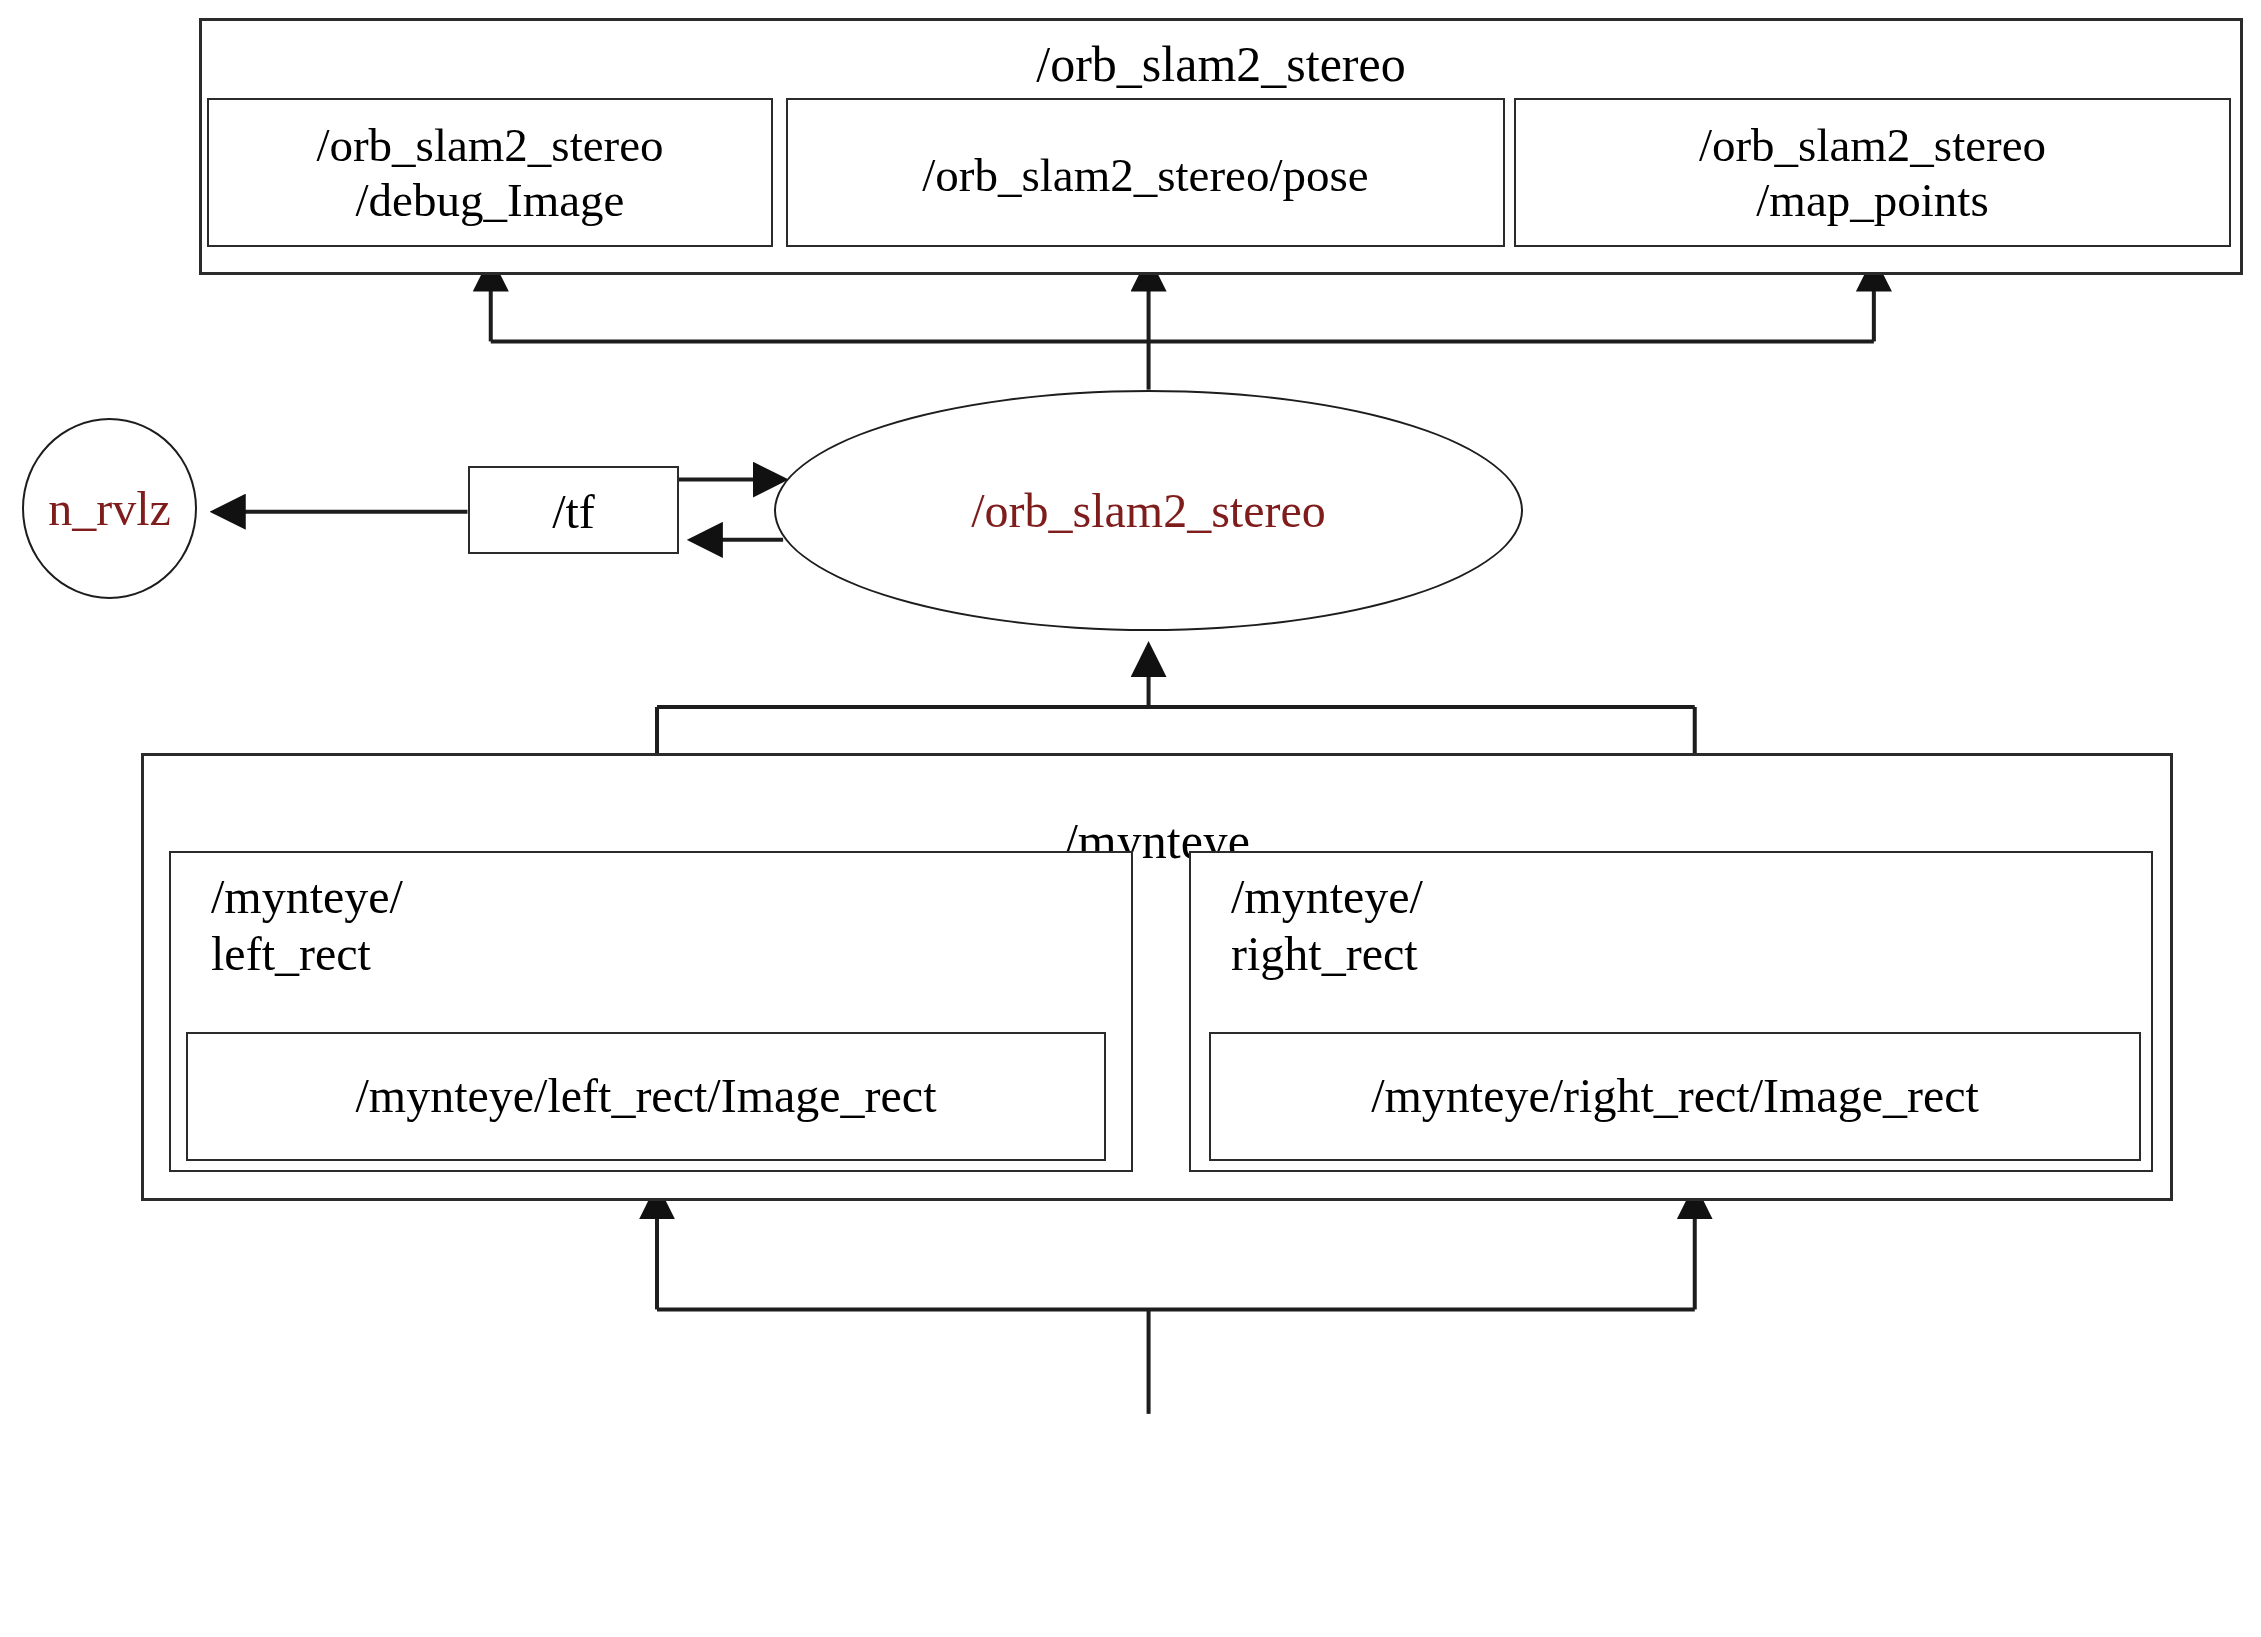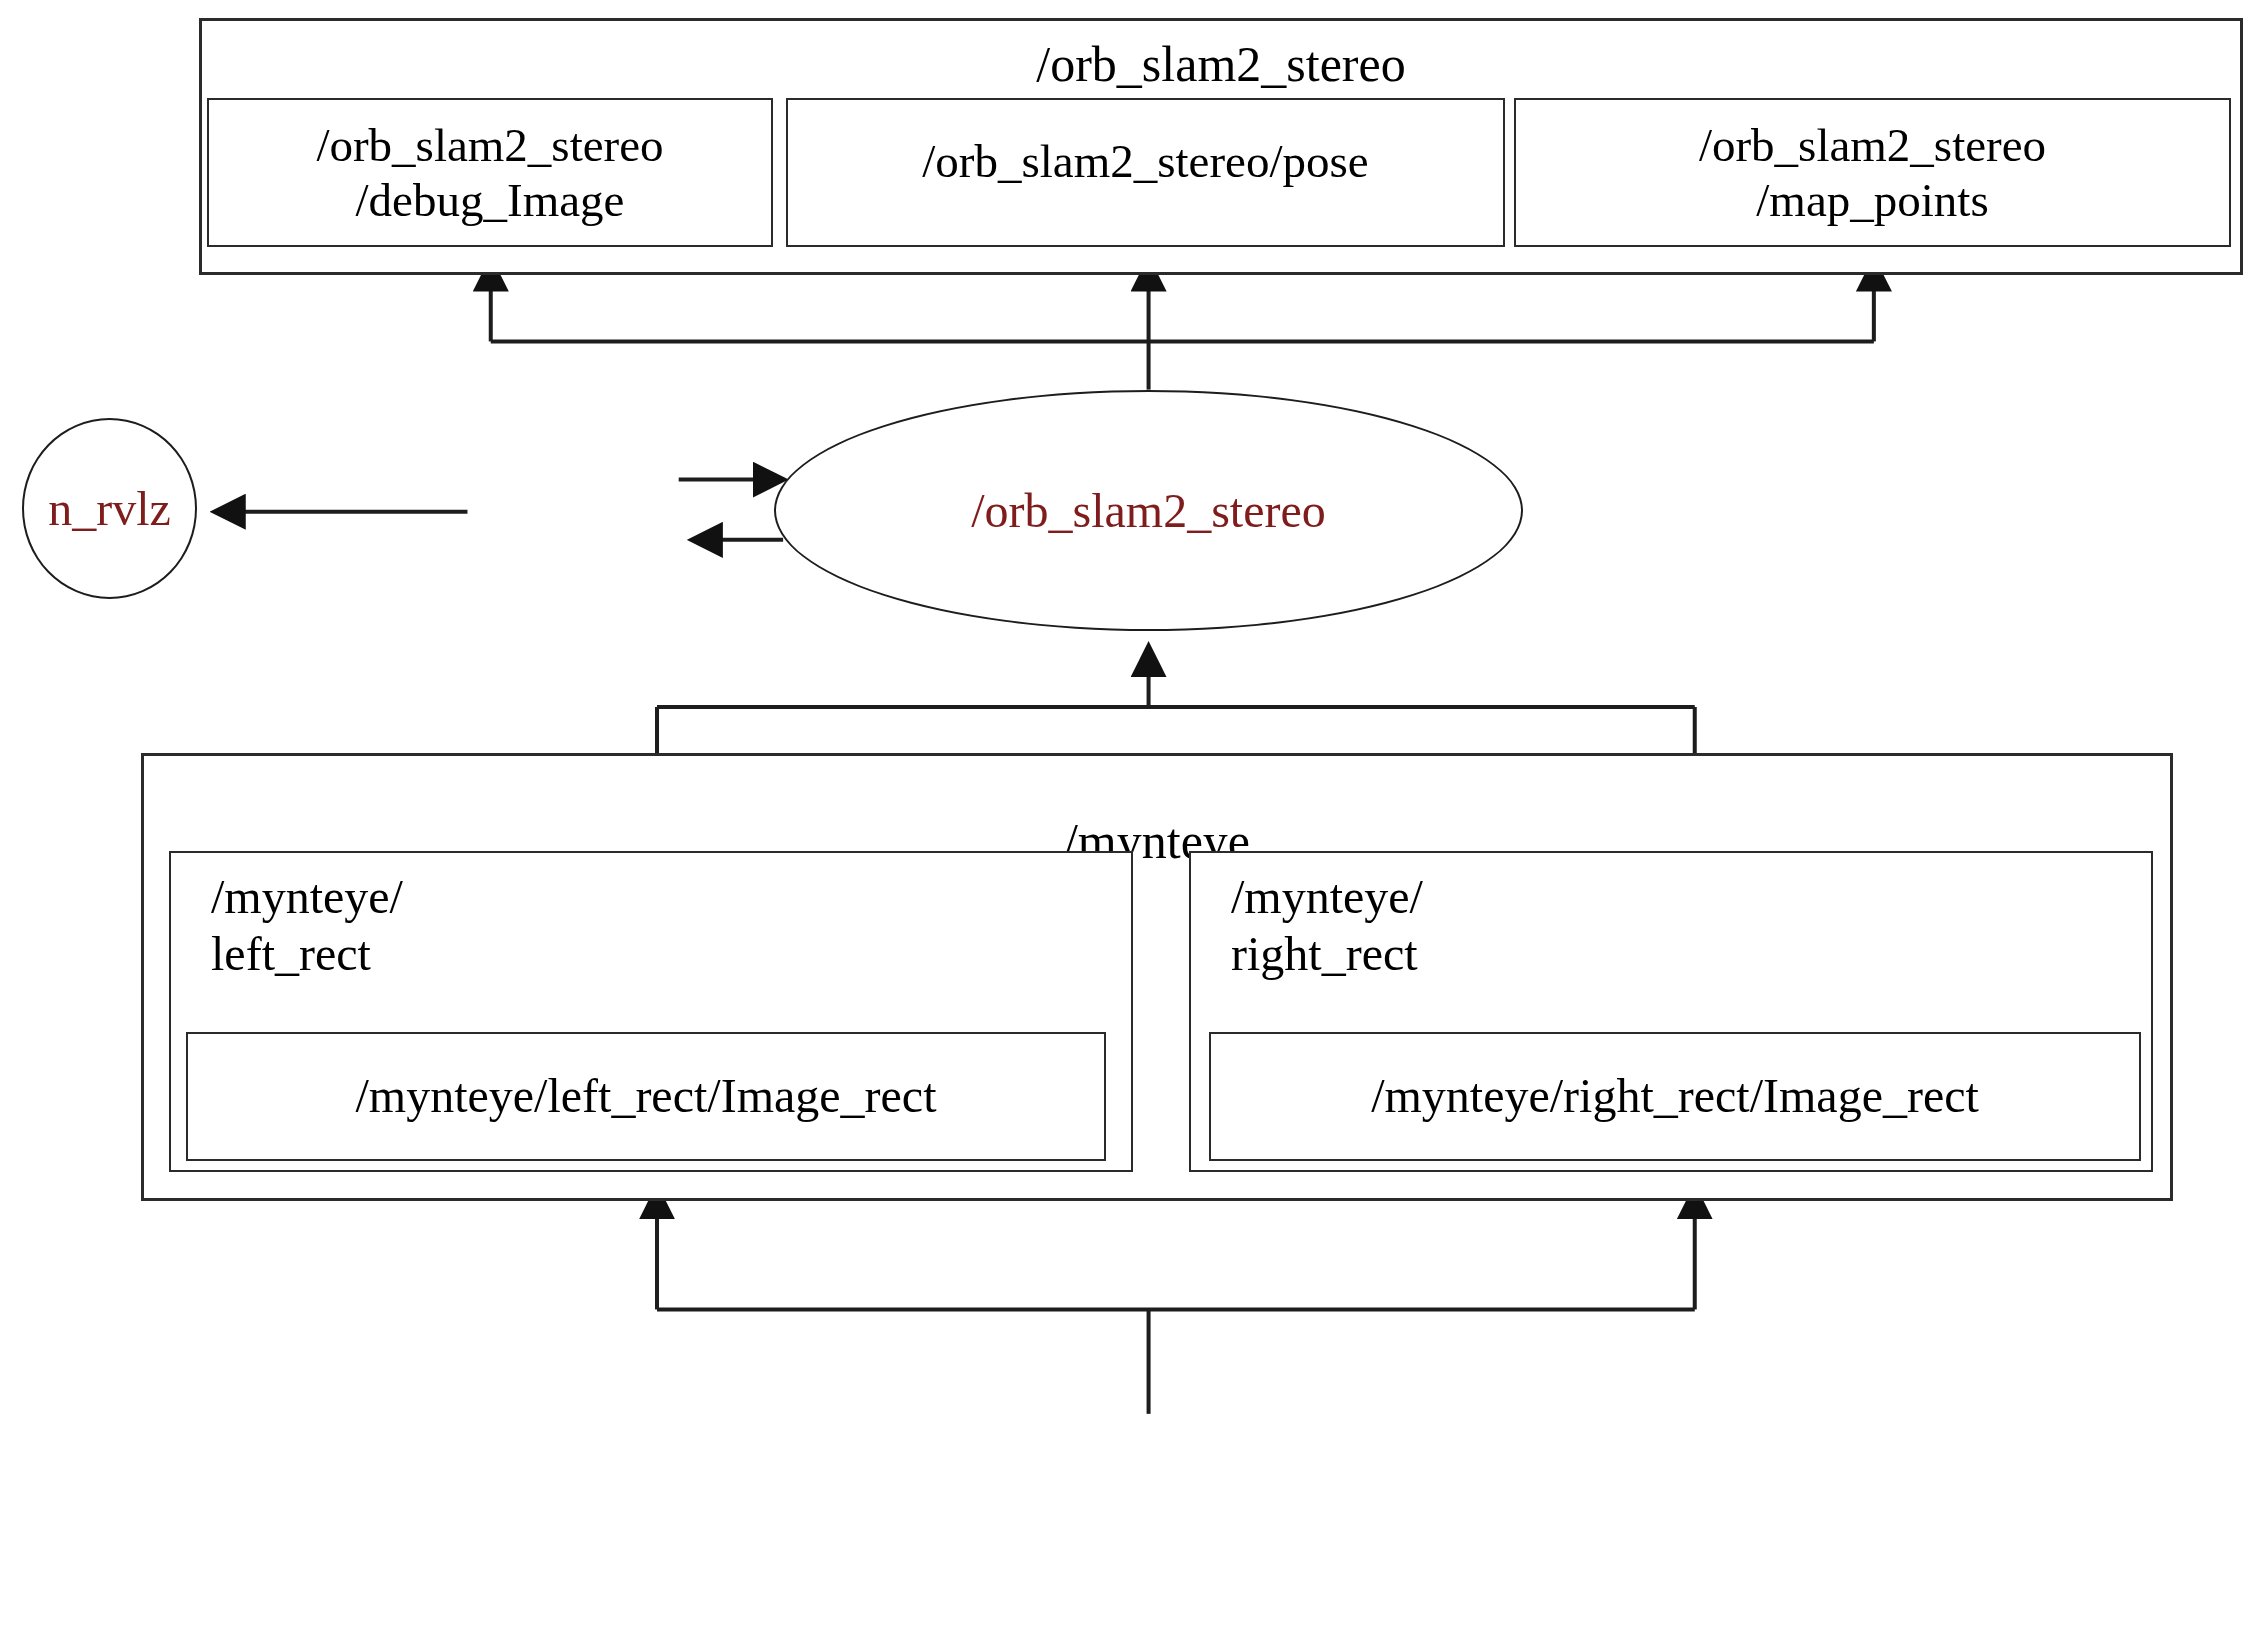--- a/index.html
+++ b/index.html
@@ -109,30 +109,33 @@
   <div class="box outer" style="left:199px; top:17.7px; width:2044px; height:257px;">
     <div class="box-label t-group" style="top:14.5px;">/orb_slam2_stereo</div>
   </div>
 
   <div class="box" style="left:207px; top:98px; width:566px; height:149px;">
     <div class="box-label t-topic" style="top:17.7px;">/orb_slam2_stereo
 /debug_Image</div>
   </div>
 
   <div class="box" style="left:786px; top:98px; width:719px; height:149px;">
-    <div class="box-label t-topic" style="top:34px;text-align:center;">/orb_slam2_stereo/pose</div>
+    <div class="box-label t-topic" style="top:48px;text-align:center;">/orb_slam2_stereo/pose</div>
   </div>
 
   <div class="box" style="left:1514px; top:98px; width:717px; height:149px;">
     <div class="box-label t-topic" style="top:17.7px;">/orb_slam2_stereo
 /map_points</div>
   </div>
 
   <div class="ellipse t-node" style="left:22px; top:418px; width:175px; height:181px;">n_rvlz</div>
 
+  <div class="box" style="left:468px; top:466px; width:211px; height:88px;">
+    <div class="box-label t-node" style="top:16px;">/tf</div>
+  </div>
 
   <div class="ellipse t-node" style="left:774px; top:390px; width:749px; height:241px;">/orb_slam2_stereo</div>
 
   <div class="box outer" style="left:141px; top:753px; width:2032px; height:448px;">
     <div class="box-label t-group" style="top:56px;font-family:Liberation Serif, serif;">/mynteye</div>
   </div>
 
   <div class="box" style="left:169px; top:851px; width:964px; height:321px;">
     <div class="box-label t-small" style="top:16px; left:40px; right:auto; text-align:left;">/mynteye/
 left_rect</div>

